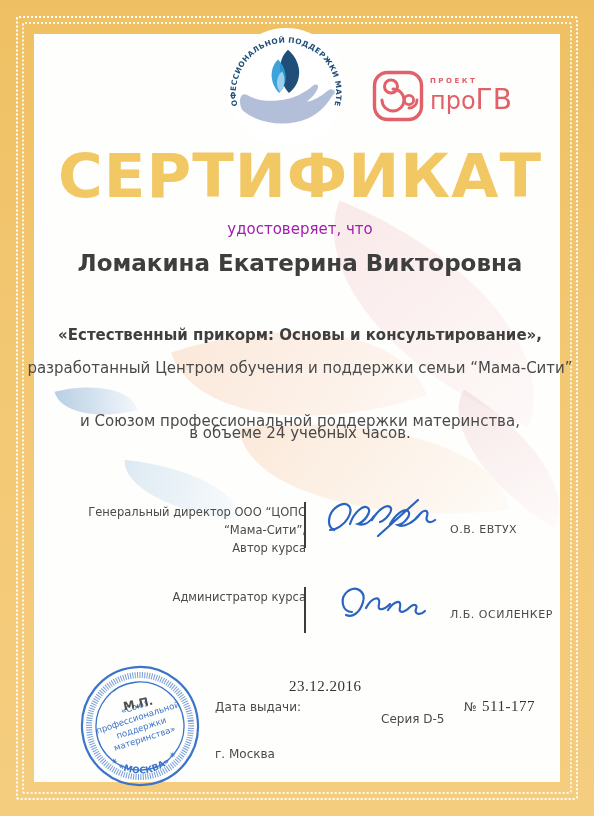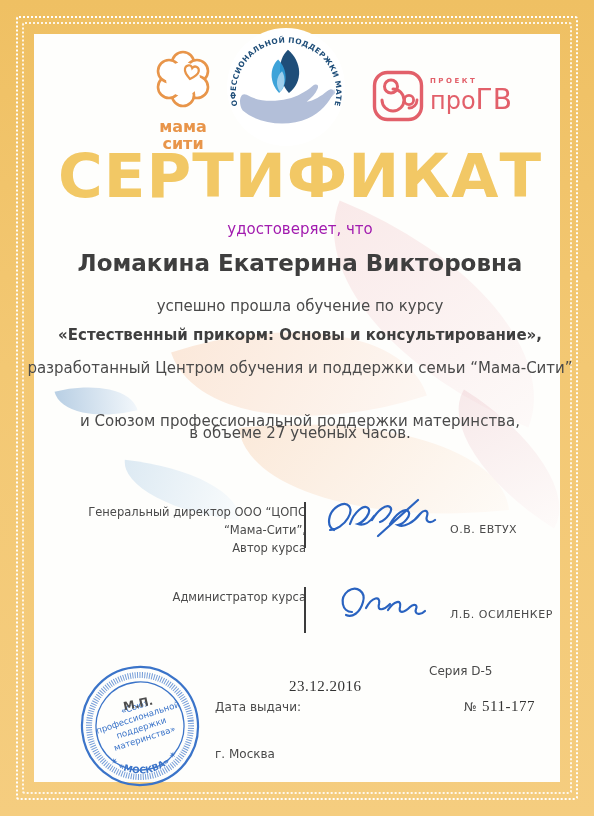--- a/index.html
+++ b/index.html
@@ -66,21 +66,21 @@
   .sig-img1{left:320px;top:490px;}
   .sig-img2{left:330px;top:580px;}
   .sig-name{font-size:11px;letter-spacing:.5px;color:#4a4a4a;}
   .sn1{left:450px;top:523px;} .sn2{left:450px;top:608px;}
   
   .stamp{left:78px;top:663px;width:124px;height:126px;}
   .issue-label{font-size:12px;font-weight:normal;color:#4a4a4a;}
   .issue-serif{font-family:"Liberation Serif","DejaVu Serif",serif;font-size:15px;
     letter-spacing:.5px;color:#333;}
   .dl{left:215px;top:700px;} .dv{left:289px;top:678px;}
-  .ser{left:381px;top:664px;margin-left:48px;} .num-sign{left:464px;top:700px;} .nv{left:482px;top:698px;}
+  .ser{left:381px;top:712px;} .num-sign{left:464px;top:700px;} .nv{left:482px;top:698px;}
   .city{left:215px;top:747px;font-size:12px;color:#4a4a4a;}
 </style>
 </head>
 <body>
 
 <div class="page">
 
   <div class="frame">
     <div class="lace1"></div>
     <div class="lace2"></div>
@@ -91,38 +91,20 @@
       <div class="wm leaf wm-o1"></div>
       <div class="wm leaf wm-o2"></div>
       <div class="wm leaf wm-b1"></div>
       <div class="wm leaf wm-b2"></div>
       <div class="wm leaf wm-p2"></div>
     </div>
   </div>
 
   <div class="content">
 
-    <div class="abs mama-logo">
-      <svg width="64" height="62" viewBox="0 0 64 62">
-        <g fill="#ffffff" stroke="#e8954a" stroke-width="2.6">
-          <circle cx="32" cy="13" r="11"></circle>
-            <circle cx="46" cy="21" r="11"></circle>
-          <circle cx="46" cy="37" r="11"></circle>
-            <circle cx="32" cy="45" r="11"></circle>
-          <circle cx="18" cy="37" r="11"></circle>
-            <circle cx="18" cy="21" r="11"></circle>
-        </g>
-        <circle cx="32" cy="29" r="17" fill="#ffffff"></circle>
-        <path d="M33 20 c0-4 5-6 7-2 c2-4 7-2 7 2 c0 4-7 9-7 9 s-7-5-7-9 Z" fill="#ffffff" stroke="#e8954a" stroke-width="2.2" transform="rotate(12 40 24)"></path>
-      </svg>
-      <div class="mama-text">
-        <div>мама</div>
-        <div>сити</div>
-      </div>
-    </div>
 
     <div class="abs union-logo">
       <svg width="118" height="118" viewBox="0 0 120 120">
         <defs>
           <path id="arcU" d="M 11 80 A 51 51 0 1 1 109 80" fill="none"></path>
         </defs>
         <text font-size="7.6" font-weight="bold" fill="#1f4e79" letter-spacing="0.4">
           <textPath href="#arcU" startOffset="50%" text-anchor="middle">СОЮЗ ПРОФЕССИОНАЛЬНОЙ ПОДДЕРЖКИ МАТЕРИНСТВА</textPath>
         </text>
         <g>
@@ -150,25 +132,24 @@
         <path d="M37 38 a8 8 0 0 0 8 -8" stroke-width="2.8"></path>
       </svg>
       <div class="progv-words">
         <div class="progv-project">ПРОЕКТ</div>
         <div class="progv-name"><span>про</span><b>ГВ</b></div>
       </div>
     </div>
     <div class="abs ctr subtitle">удостоверяет, что</div>
 
     <div class="abs ctr name">Ломакина Екатерина Викторовна</div>
-    <div class="abs ctr bline bl1">успешно прошла обучение по курсу</div>
     <div class="abs ctr bline course">«Естественный прикорм: Основы и консультирование»,</div>
     <div class="abs ctr bline bl2">разработанный Центром обучения и поддержки семьи “Мама-Сити”</div>
     <div class="abs ctr bline bl3">и Союзом профессиональной поддержки материнства,</div>
-    <div class="abs ctr bline bl4">в объеме 27 учебных часов.</div>
+    <div class="abs ctr bline bl4">в объеме 24 учебных часов.</div>
 
     <div class="abs sig-label sl1">
       <div>Генеральный директор ООО “ЦОПС “Мама-Сити”,</div>
       <div>Автор курса</div>
     </div>
     <div class="abs sig-div sd1"></div>
     <svg class="abs sig-img1" width="122" height="58" viewBox="0 0 122 58" fill="none" stroke="#2a63c0" stroke-width="2.2" stroke-linecap="round">
       <path d="M14 40 C6 36 8 22 18 16 C28 10 34 18 28 28 C24 35 16 40 10 40
                M30 34 C34 22 44 14 48 18 C52 22 44 32 38 34 C44 36 50 32 54 26
                M52 30 C58 20 66 14 70 17 C74 20 66 30 60 32

